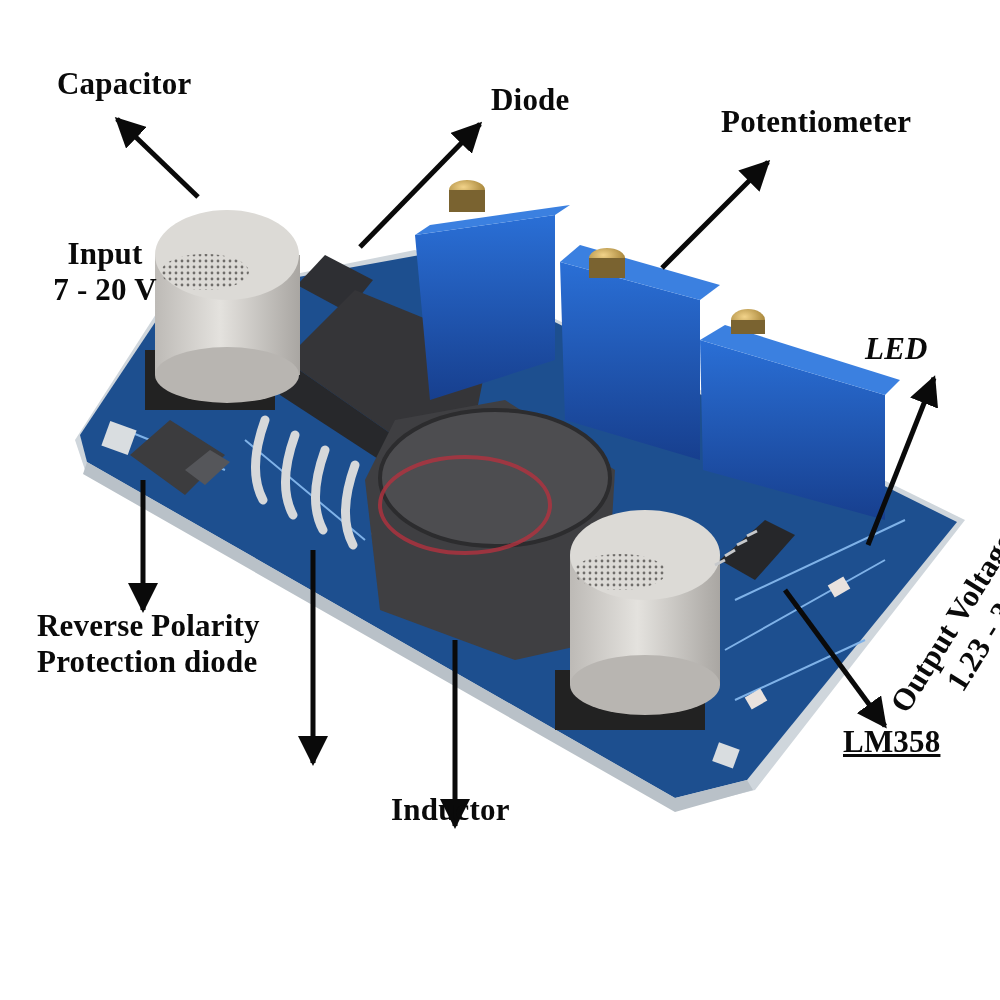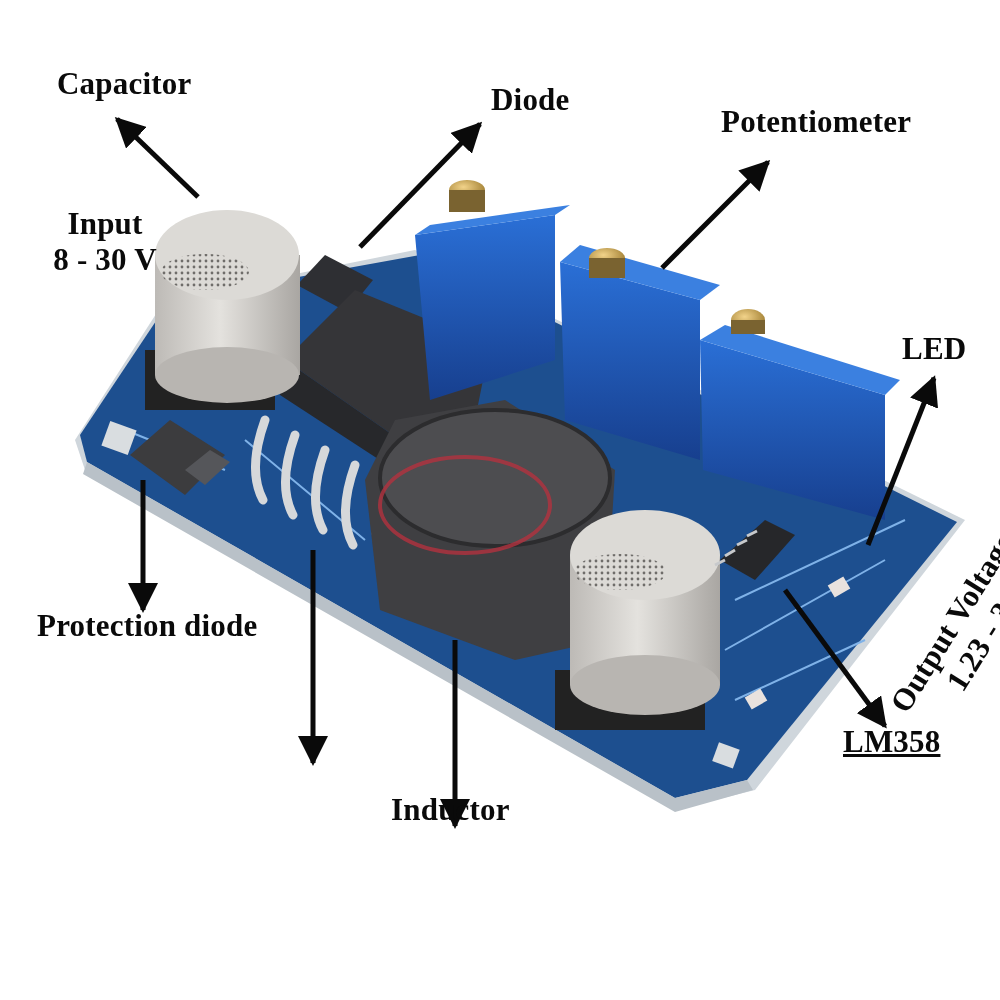--- a/index.html
+++ b/index.html
@@ -129,31 +129,32 @@
       <line x1="278" y1="550" x2="278" y2="763"></line>
       <line x1="420" y1="640" x2="420" y2="826"></line>
       <line x1="750" y1="590" x2="850" y2="726"></line>
     </g>
   </svg>
 
   <div class="label" style="left:22px; top:66px;">Capacitor</div>
   <div class="label" style="left:456px; top:82px;">Diode</div>
   <div class="label" style="left:686px; top:104px;">Potentiometer</div>
 
-  <div class="label center" style="left:0px; top:206px; width:140px;text-align:center;">
+  <div class="label center" style="left:0px; top:236px; width:140px;text-align:center;">
     <div>Input</div>
-    <div>8 - 30 V</div>
+    <div>7 - 20 V</div>
   </div>
 
-  <div class="label" style="left:867px; top:331px;">LED</div>
+  <div class="label" style="left:830px; top:331px;font-style:italic;">LED</div>
 
   <div class="label rot" style="left:848px; top:700px; transform: rotate(-58deg);">
     <div>Output Voltage</div>
     <div style="padding-left:48px;">1.23 - 30V</div>
   </div>
 
   <div class="label" style="left:2px; top:608px;">
+    <div>Reverse Polarity</div>
     <div>Protection diode</div>
   </div>
 
   <div class="label" style="left:356px; top:792px;">Inductor</div>
   <div class="label" style="left:808px; top:724px;text-decoration:underline;">LM358</div>
 </div>
 
 </body></html>

